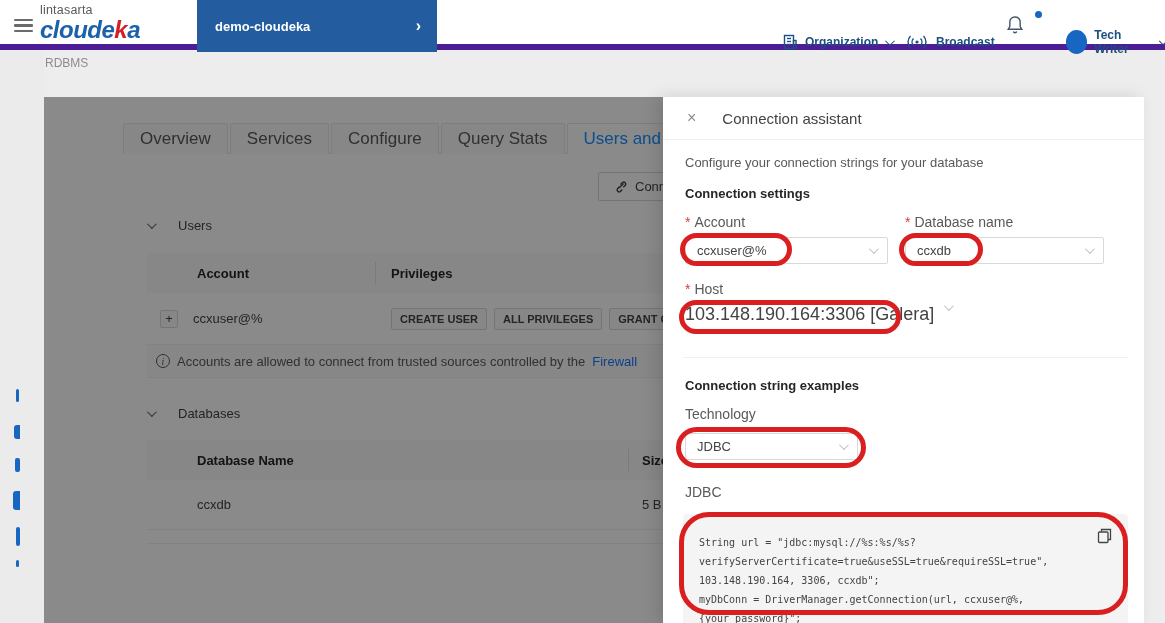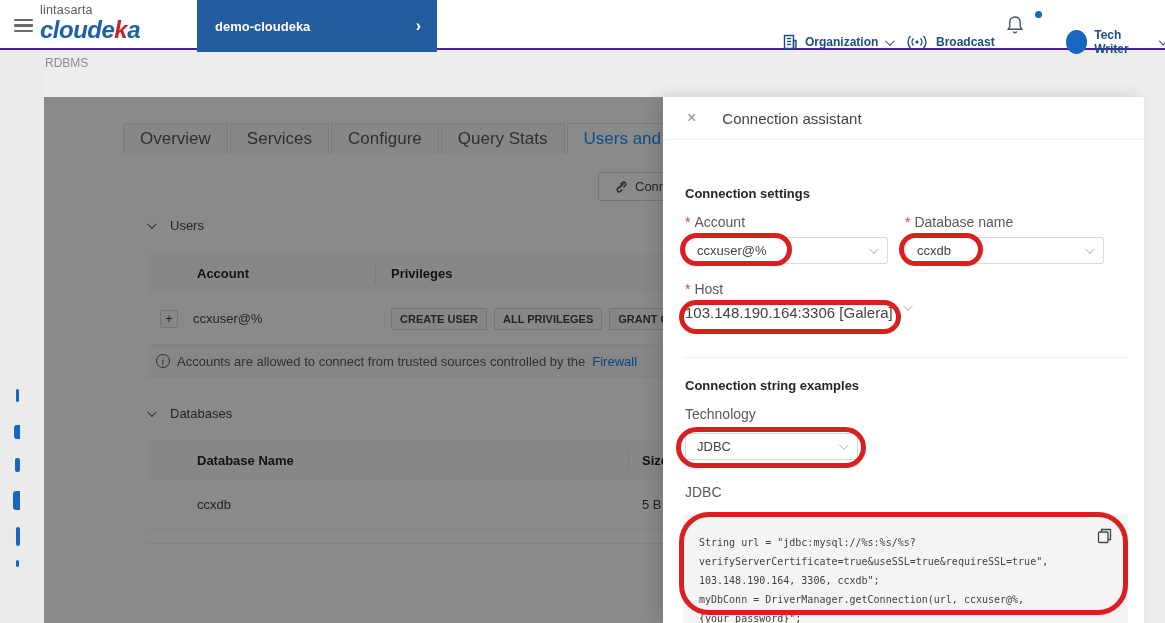--- a/index.html
+++ b/index.html
@@ -1,21 +1,21 @@
 <!DOCTYPE html>
 <html><head>
 <meta charset="utf-8">
 <style>
   * { margin:0; padding:0; box-sizing:border-box; }
   html,body { width:1165px; height:623px; overflow:hidden; }
   body { font-family:"Liberation Sans", sans-serif; background:#ededed; position:relative; }
   .page { position:absolute; inset:0; }
 
   
-  .topbar { position:absolute; left:0; top:0; width:1165px; height:50px; background:#ffffff; border-bottom:2px solid #4c1d95; z-index:30; }
+  .topbar { position:absolute; left:0; top:0; width:1165px; height:50px; background:#ffffff; border-bottom:6px solid #4c1d95; z-index:30; }
   .hamburger { position:absolute; left:14px; top:19px; width:19px; height:13px; cursor:pointer; }
   .hamburger span { display:block; height:2.4px; background:#6b6b6b; margin-bottom:3px; border-radius:1px; }
   .logo { position:absolute; left:40px; top:4px; line-height:1; }
   .logo-top { font-size:12.5px; color:#58595b; letter-spacing:.2px; }
   .logo-bottom { font-size:24px; font-weight:bold; font-style:italic; color:#1b62a8; margin-top:1px; letter-spacing:-.5px; }
   .logo-bottom .red { color:#d22027; }
   .project { position:absolute; left:197px; top:0; width:240px; height:52px; background:#235d9f; color:#ffffff; display:flex; align-items:center; padding:0 16px 0 18px; z-index:31; cursor:pointer; }
   .project .pname { font-size:13px; font-weight:bold; flex:1; }
   .project .chev-r { font-size:16px; font-weight:bold; }
   .tb-item { position:absolute; top:17px; height:50px; display:flex; align-items:center; gap:7px; color:#1c4e80; font-size:12px; font-weight:bold; cursor:pointer; }
@@ -28,21 +28,21 @@
   .breadcrumb { position:absolute; left:45px; top:56px; font-size:12px; font-weight:normal; color:#8c8c8c; z-index:5; }
   .sidebar-strip { position:absolute; left:0; top:50px; width:44px; height:573px; background:#ebebeb; z-index:4; }
   .frag { position:absolute; background:#1766c0; border-radius:2px; }
 
   
   .card { position:absolute; left:44px; top:97px; width:1100px; height:526px; background:#ffffff; z-index:5; overflow:hidden; }
   .tabs { position:absolute; left:79px; right:0; top:26px; height:31px; display:flex; gap:2px; border-bottom:1px solid #e8e8e8; }
   .tab { height:31px; padding:0 16px; display:flex; align-items:center; font-size:17px; color:#595959; background:#fafafa; border:1px solid #e8e8e8; border-bottom:none; border-radius:2px 2px 0 0; cursor:pointer; white-space:nowrap; }
   .tab.active { background:#ffffff; color:#1890ff; position:relative; }
   .connect-btn { position:absolute; left:554px; top:75px; height:29px; padding:0 14px; background:#ffffff; border:1px solid #d9d9d9; border-radius:2px; display:flex; align-items:center; gap:8px; font-size:13px; color:#434343; cursor:pointer; font-family:inherit; }
-  .collapse-hd { position:absolute; left:103px; display:flex; align-items:center; gap:16px; font-size:13px; color:#434343; cursor:pointer; }
+  .collapse-hd { position:absolute; left:103px; display:flex; align-items:center; gap:24px; font-size:13px; color:#434343; cursor:pointer; }
   .chev-d { display:inline-block; width:7px; height:7px; border-right:1.5px solid #595959; border-bottom:1.5px solid #595959; transform:rotate(45deg) translateY(-2px); }
   .tbl { position:absolute; left:103px; width:941px; }
   .trow { display:flex; align-items:center; }
   .thead { height:40px; background:#fafafa; font-weight:bold; color:#262626; font-size:13px; }
   .tdata { height:52px; font-size:13px; color:#434343; border-bottom:1px solid #f0f0f0; }
   .cell-sep { width:1px; height:22px; background:#e3e3e3; }
   .note-row { height:33px; background:#fafafa; display:flex; align-items:center; gap:7px; padding-left:9px; font-size:13px; color:#595959; border-bottom:1px solid #f0f0f0; }
   .info-i { width:14px; height:14px; border:1px solid #595959; border-radius:50%; font-size:10px; display:flex; align-items:center; justify-content:center; font-family:"Liberation Serif", serif; font-style:italic; flex:0 0 auto; }
   .link { color:#1677ff; text-decoration:none; cursor:pointer; }
   .plus-btn { width:18px; height:18px; border:1px solid #d9d9d9; background:#fafafa; border-radius:2px; font-size:13px; line-height:15px; text-align:center; color:#434343; cursor:pointer; margin:0 15px 0 13px; }
@@ -56,21 +56,21 @@
   .drawer-hd { height:43px; border-bottom:1px solid #f0f0f0; display:flex; align-items:center; padding:0 24px; gap:26px; }
   .close-x { font-size:16px; color:#8c8c8c; cursor:pointer; line-height:1; }
   .drawer-title { font-size:15px; color:#434343; font-weight:500; }
   .d-abs { position:absolute; left:22px; }
   .d-desc { top:58px; font-size:13px; color:#595959; }
   .d-h { font-weight:bold; font-size:13px; color:#262626; }
   .f-label { font-size:14px; color:#595959; }
   .req { color:#d43c3c; margin-right:4px; }
   .sel { position:absolute; height:27px; border:1px solid #d9d9d9; border-radius:2px; background:#fff; display:flex; align-items:center; padding:0 11px; font-size:13px; color:#434343; cursor:pointer; }
   .sel .sel-caret { position:absolute; right:11px; width:7px; height:7px; border-right:1.4px solid #bfbfbf; border-bottom:1.4px solid #bfbfbf; transform:rotate(45deg) translateY(-2px); }
-  .host-val { position:absolute; left:22px; top:207px; display:flex; align-items:flex-start; gap:10px; font-size:15px; color:#434343; cursor:pointer; }
+  .host-val { position:absolute; left:22px; top:207px; display:flex; align-items:flex-start; gap:10px; font-size:18px; color:#434343; cursor:pointer; }
   .host-val .sel-caret { width:7px; height:7px; border-right:1.4px solid #bfbfbf; border-bottom:1.4px solid #bfbfbf; transform:rotate(45deg) translateY(-2px); display:inline-block; }
   .d-divider { position:absolute; left:20px; right:16px; top:260px; height:1px; background:#f0f0f0; }
   .codeblock { position:absolute; left:20px; top:417px; width:445px; height:120px; background:#f4f4f4; border-radius:4px; padding:19px 16px; font-family:"DejaVu Sans Mono", monospace; font-size:10px; line-height:19px; color:#434343; }
   .copy-btn { position:absolute; right:16px; top:14px; cursor:pointer; }
 
   
   .anno { position:absolute; border:5px solid #d91f1f; z-index:25; pointer-events:none; }
 
   svg { display:block; }
 </style>
@@ -218,20 +218,21 @@
   </main>
 
   <div class="overlay"></div>
 
   <aside class="drawer">
     <div class="drawer-hd">
       <span class="close-x">×</span>
       <span class="drawer-title">Connection assistant</span>
     </div>
 
+    <div class="d-abs d-desc">Configure your connection strings for your database</div>
     <div class="d-abs d-h" style="top:89px;">Connection settings</div>
 
     <div class="d-abs f-label" style="top:117px;"><span class="req">*</span><span>Account</span></div>
     <div class="f-label" style="position:absolute; left:242px; top:117px;"><span class="req">*</span><span>Database name</span></div>
 
     <div class="sel" style="left:22px; top:140px; width:203px;">
       <span>ccxuser@%</span>
       <span class="sel-caret"></span>
     </div>
     <div class="sel" style="left:242px; top:140px; width:199px;">

